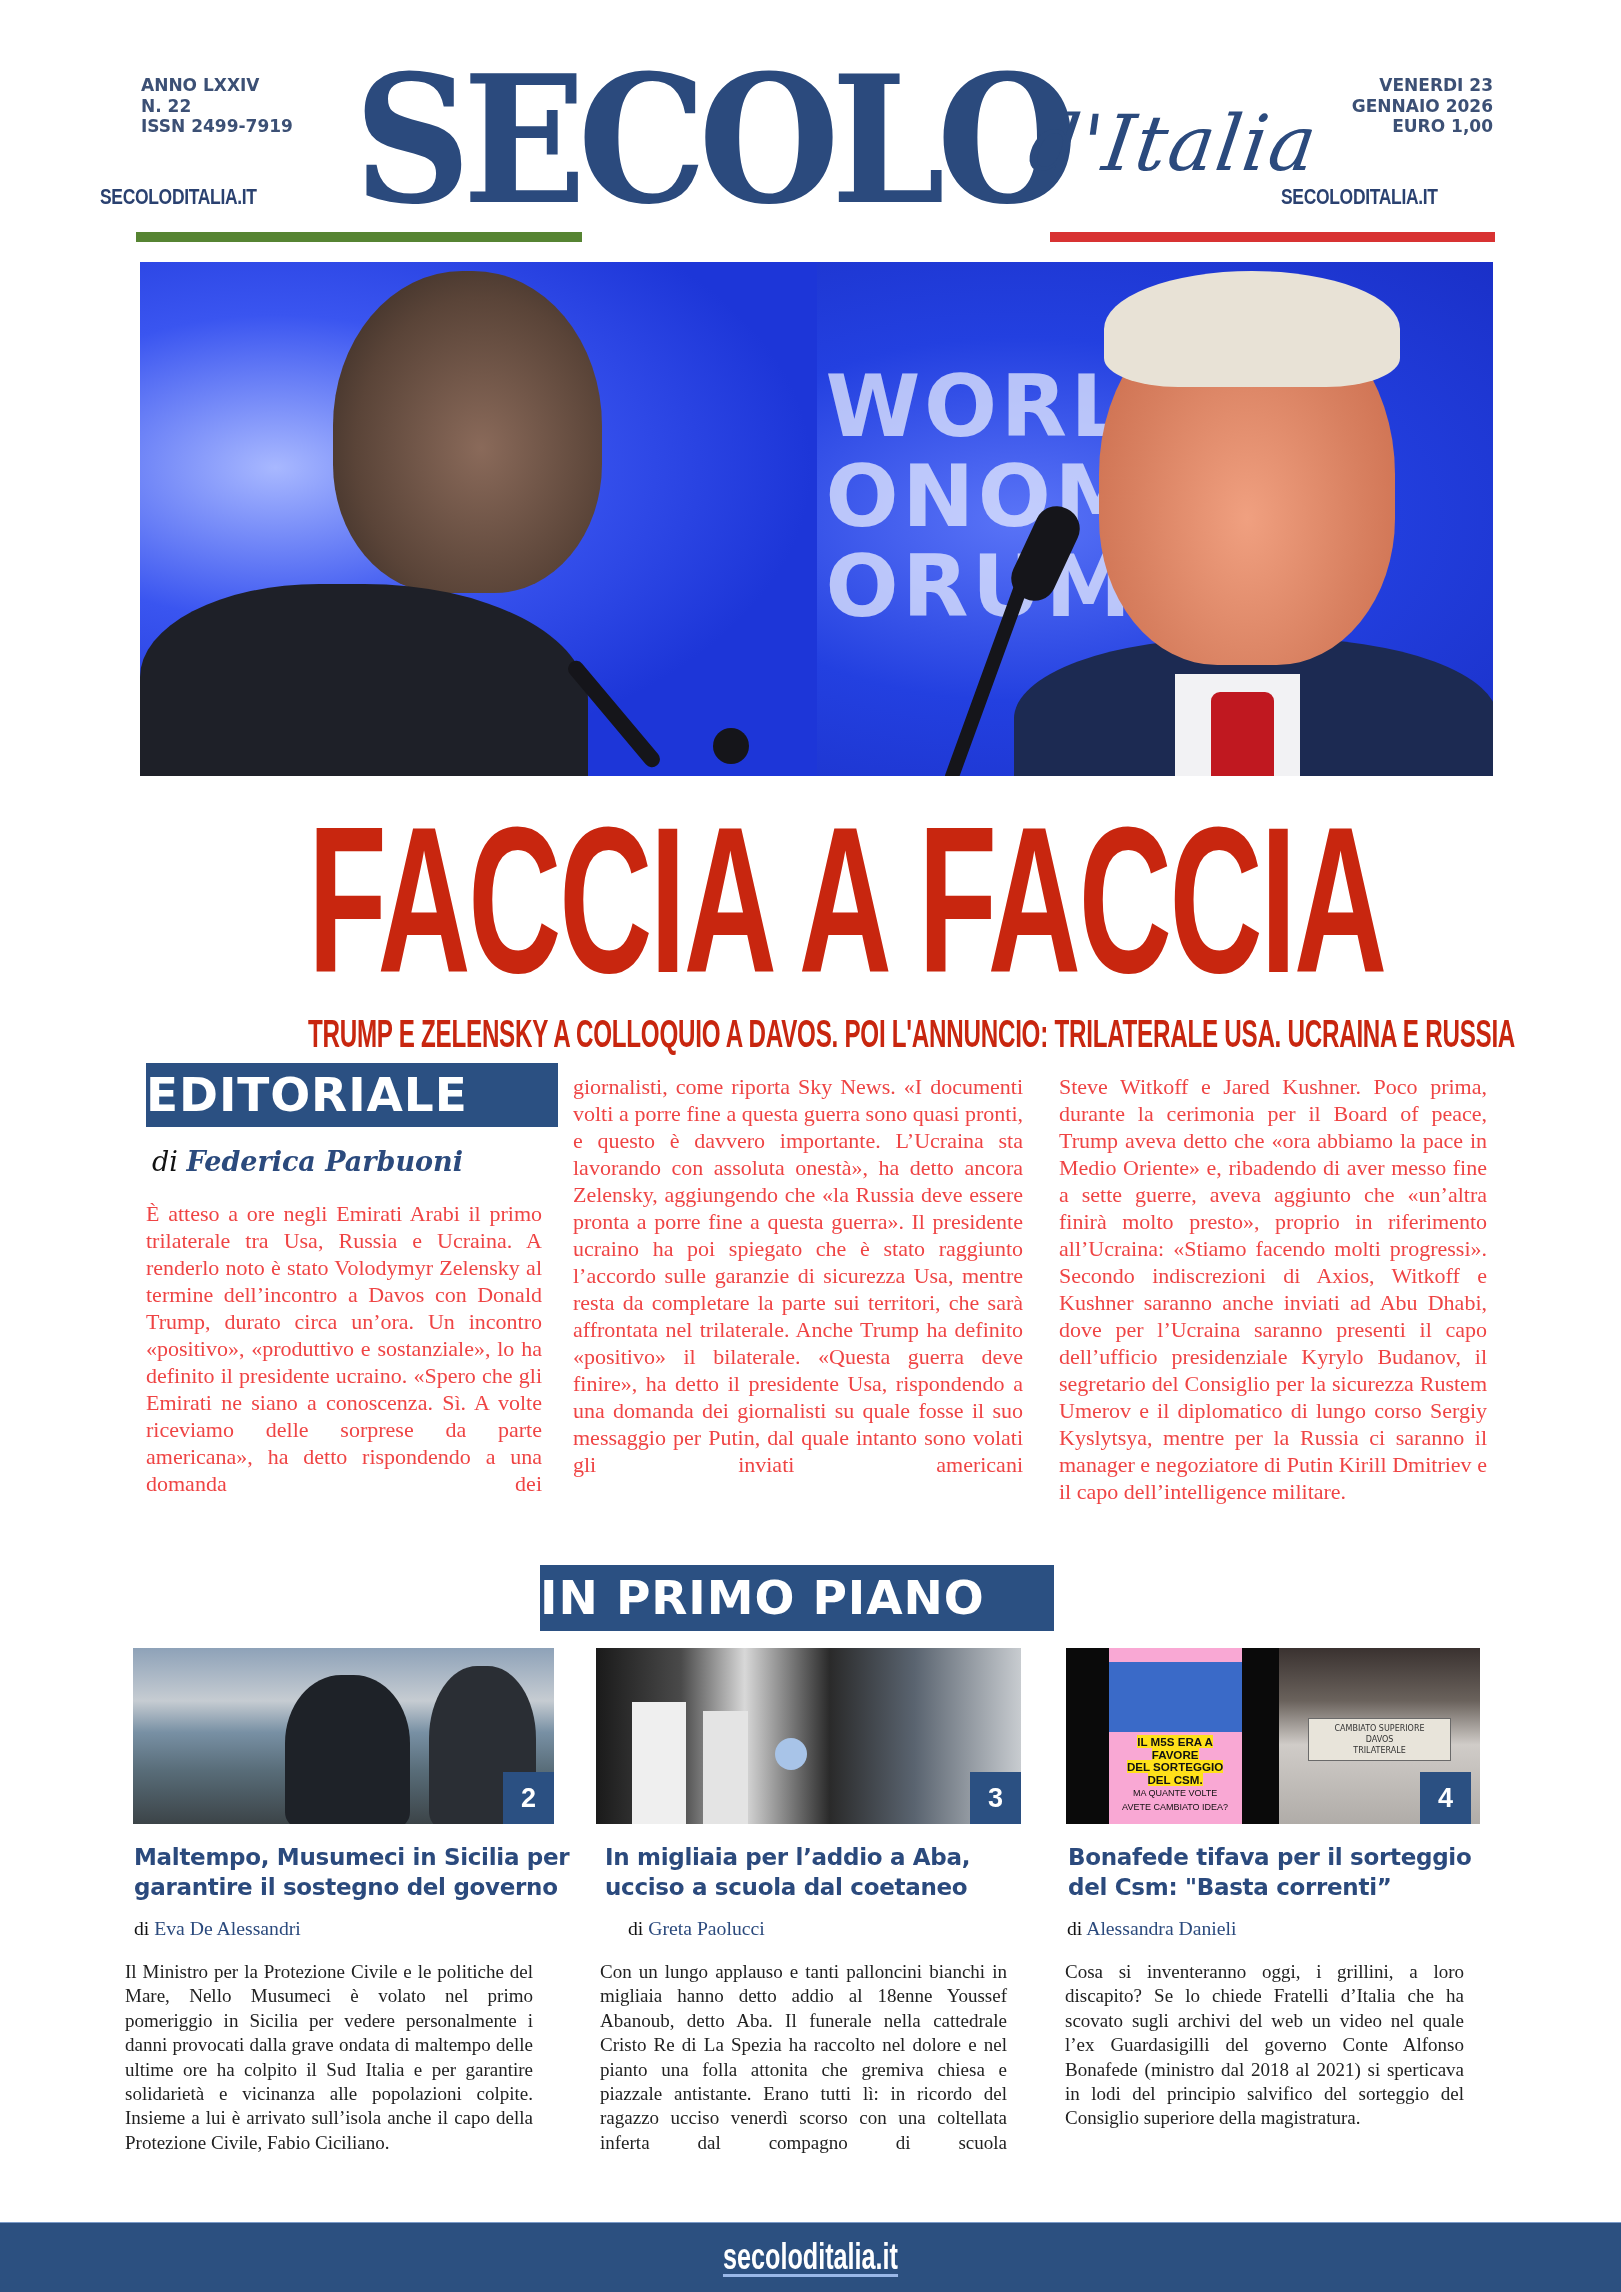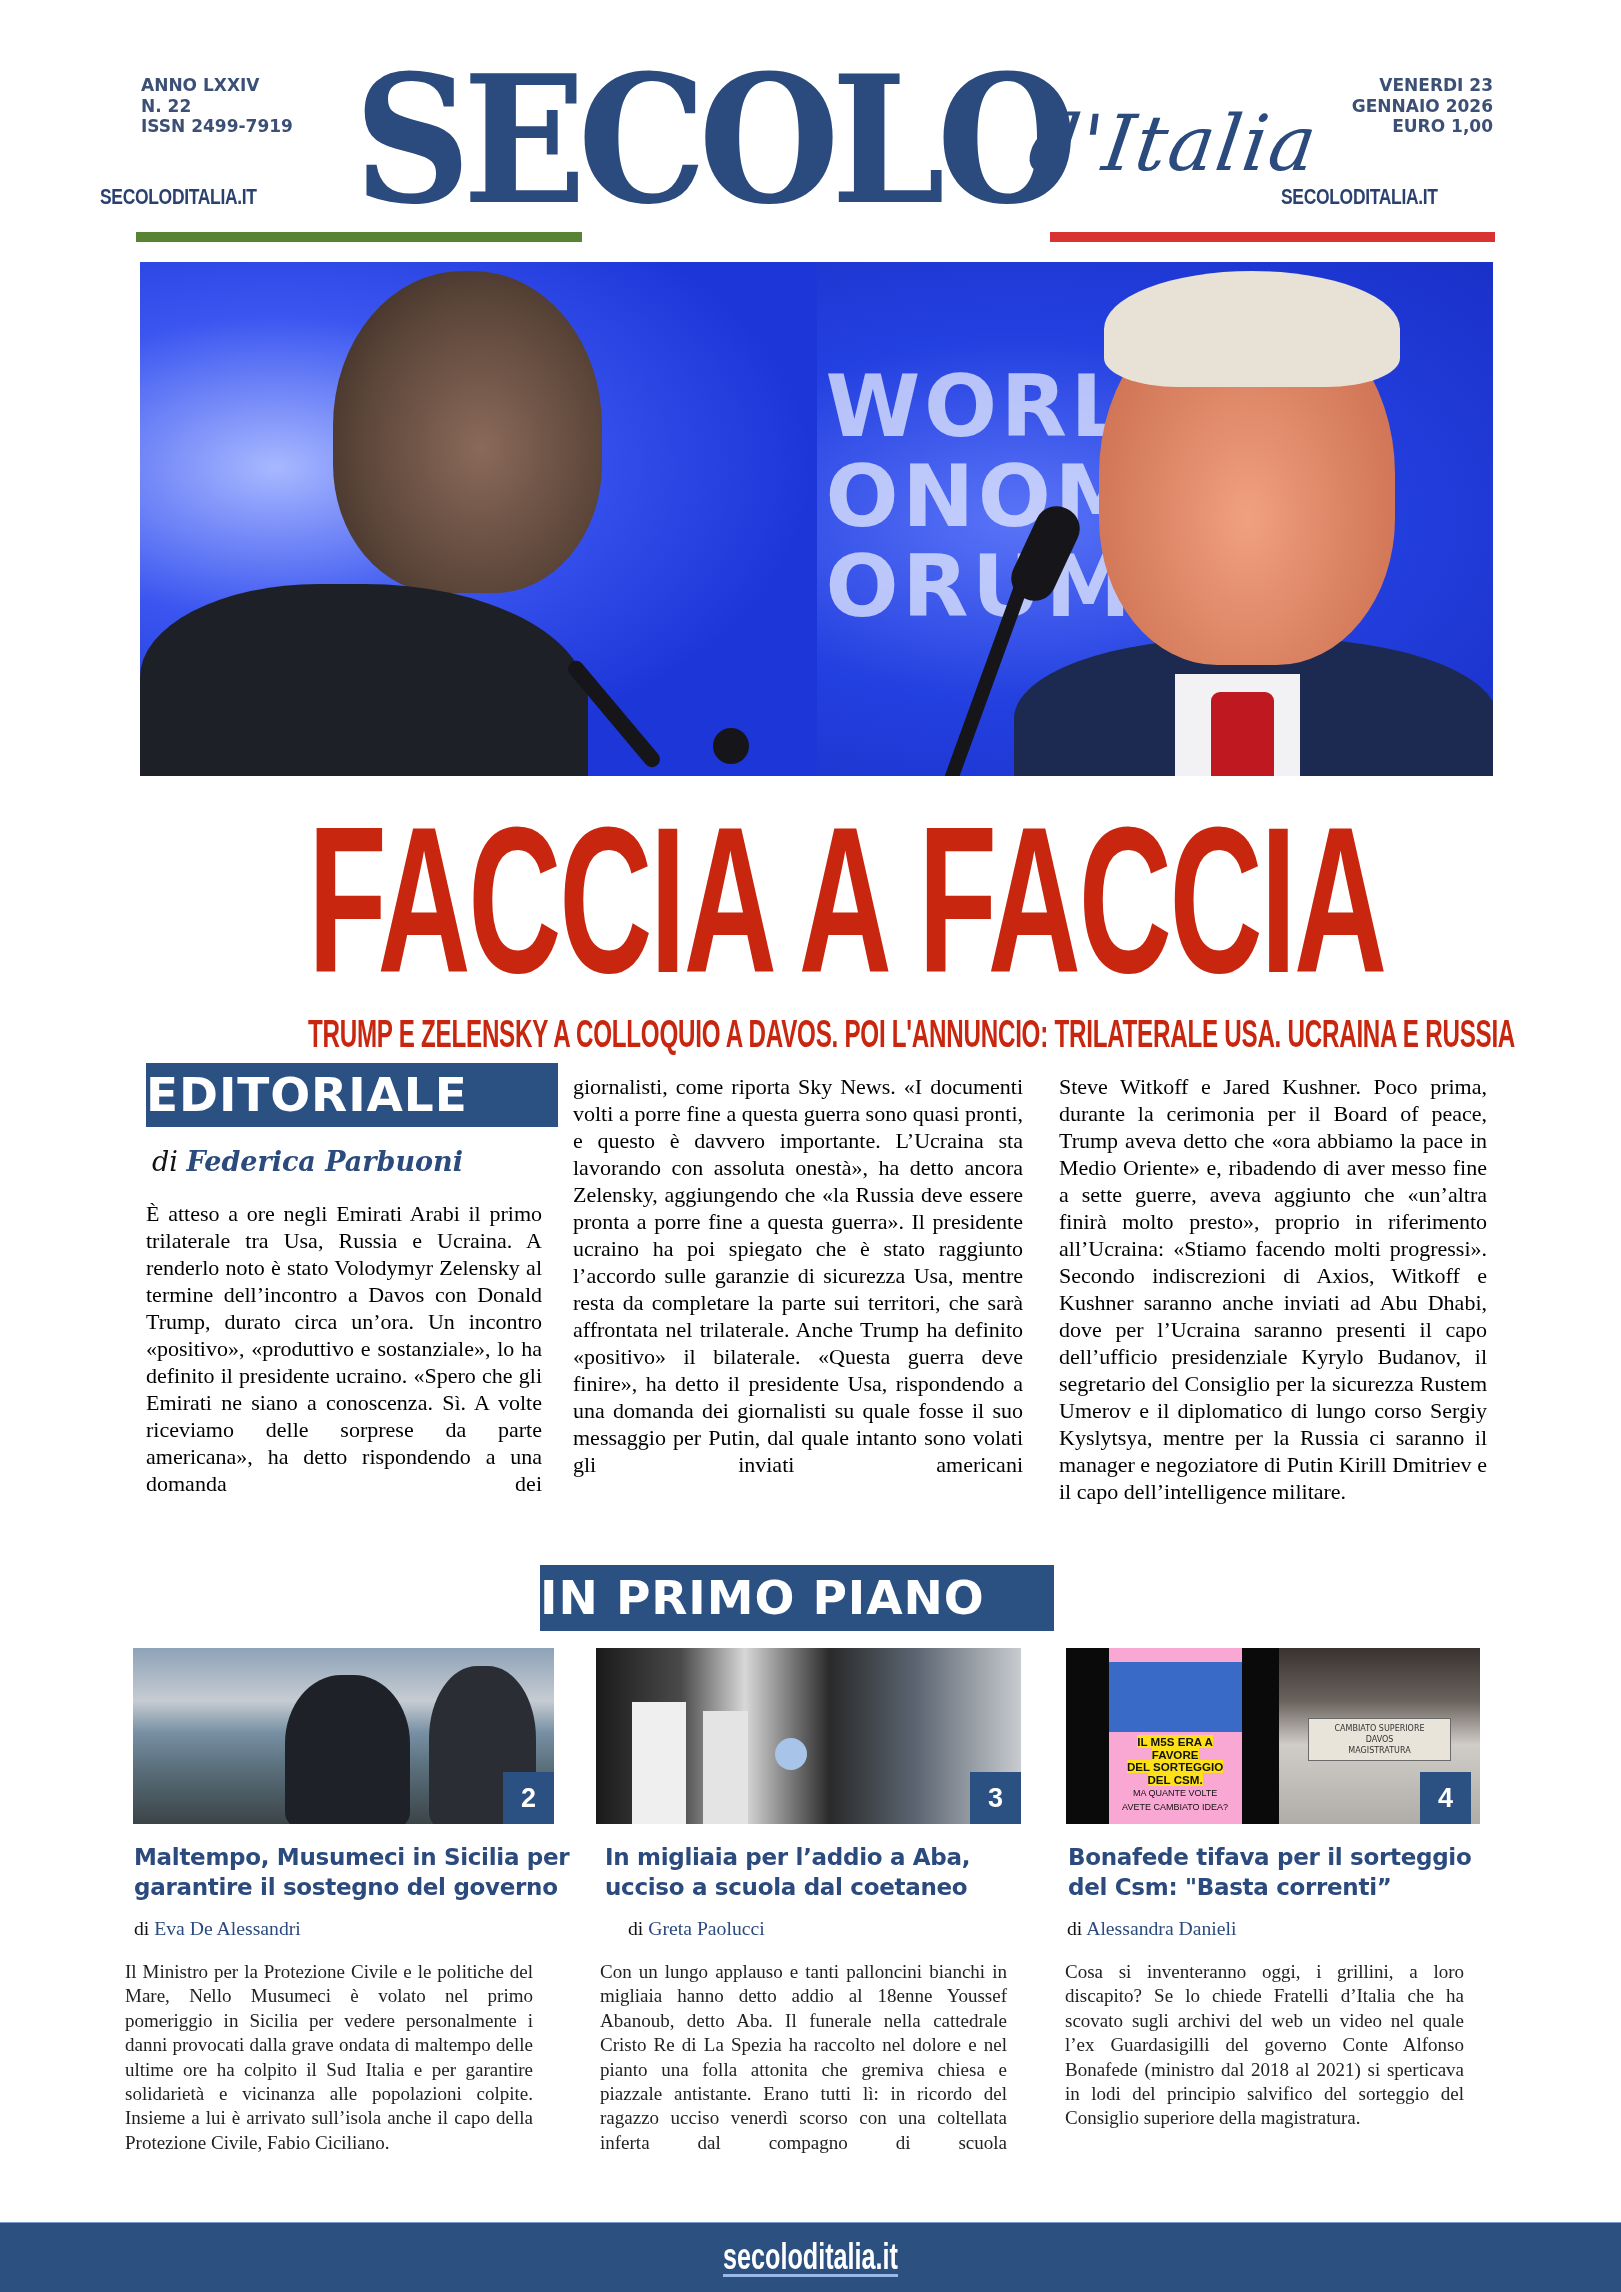--- a/index.html
+++ b/index.html
@@ -38,21 +38,21 @@
   .headline-wrap .headline { position: relative; left: 0; top: 0; width: 1621px; }
   .subhead { position: absolute; left: 0; top: 1010px; width: 1621px; text-align: center; font-family: "Liberation Sans", sans-serif; font-weight: bold; font-size: 39px; line-height: 47px; color: #c8260f; transform: scaleX(0.62); transform-origin: center top; white-space: nowrap; letter-spacing: -0.4px; }
 
   
   .section-label { position: absolute; background: #2b5082; color: #ffffff; font-family: "DejaVu Sans", sans-serif; font-weight: bold; }
   .lbl-editoriale { left: 146px; top: 1063px; width: 412px; height: 64px; font-size: 47px; line-height: 64px; letter-spacing: 0.9px; }
   .byline-ed { position: absolute; left: 152px; top: 1146px; font-family: "DejaVu Serif", serif; font-style: italic; font-size: 27px; }
   .byline-ed .di { color: #111111; }
   .byline-ed .name { color: #2b4a7d; font-weight: bold; }
 
-  .col { position: absolute; font-family: "Liberation Serif", serif; font-size: 22px; line-height: 27px; color: #000000; text-align: justify; text-align-last: justify; }
+  .col { position: absolute; font-family: "Liberation Serif", serif; font-size: 22px; line-height: 27px; color: #ef4444; text-align: justify; text-align-last: justify; }
   .col.last-natural { text-align-last: left; }
   .col-1 { left: 146px; top: 1200px; width: 396px; }
   .col-2 { left: 573px; top: 1073px; width: 450px; }
   .col-3 { left: 1059px; top: 1073px; width: 428px; }
 
   .lbl-primo { left: 540px; top: 1565px; width: 514px; height: 66px; font-size: 47px; line-height: 66px; letter-spacing: 0.9px; }
 
   
   .story-img { position: absolute; top: 1648px; height: 176px; overflow: hidden; }
   .img-1 { left: 133px; width: 421px; background: linear-gradient(180deg, #8ea2b8 0%, #c6ccd2 30%, #7890a4 48%, #586c78 70%, #3c4448 100%); }
@@ -182,21 +182,21 @@
       <span class="hi">DEL SORTEGGIO</span><br>
       <span class="hi">DEL CSM.</span><br>
       <span class="sub">MA QUANTE VOLTE</span><br>
       <span class="sub">AVETE CAMBIATO IDEA?</span>
     </div>
   </div>
   <div class="panel-b"></div>
   <div class="plaque">
     <div>CAMBIATO SUPERIORE</div>
     <div>DAVOS</div>
-    <div>MAGISTRATURA</div>
+    <div>TRILATERALE</div>
   </div>
   <div class="num-badge">4</div>
 </div>
 <h3 class="story-title st-3">Bonafede tifava per il sorteggio del Csm: "Basta correnti”</h3>
 <div class="story-by sb-3">
   <span class="di">di</span>
   <span class="name">Alessandra Danieli</span>
 </div>
 <p class="story-body sbody-3 last-natural">Cosa si inventeranno oggi, i grillini, a loro discapito? Se lo chiede Fratelli d’Italia che ha scovato sugli archivi del web un video nel quale l’ex Guardasigilli del governo Conte Alfonso Bonafede (ministro dal 2018 al 2021) si sperticava in lodi del principio salvifico del sorteggio del Consiglio superiore della magistratura.</p>
 

